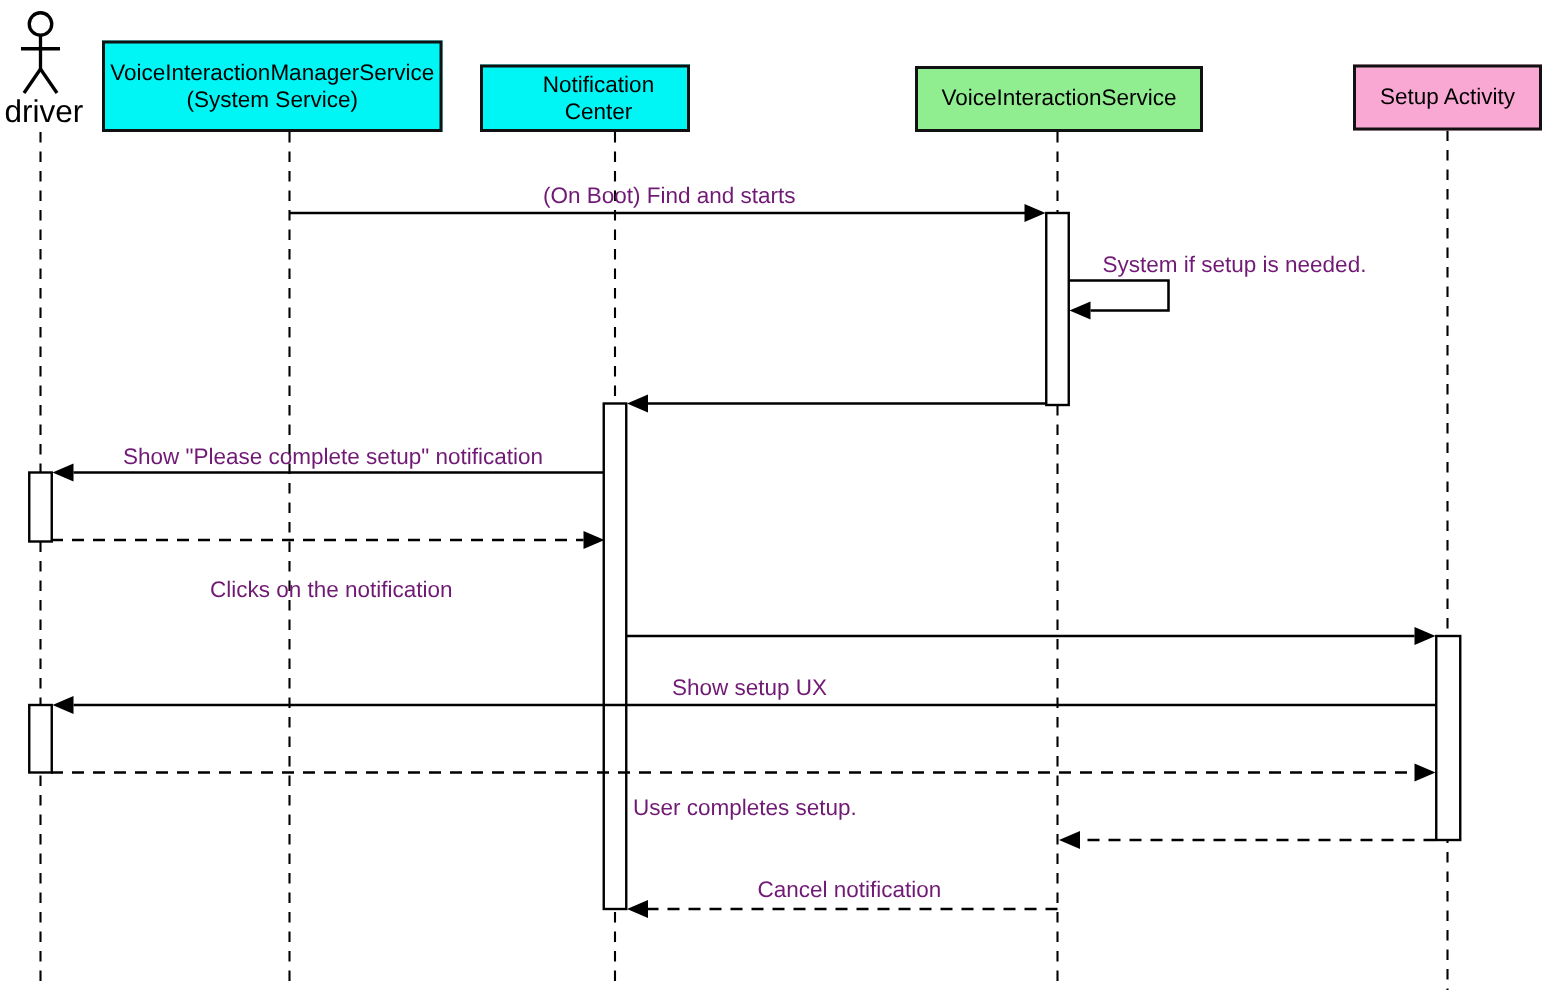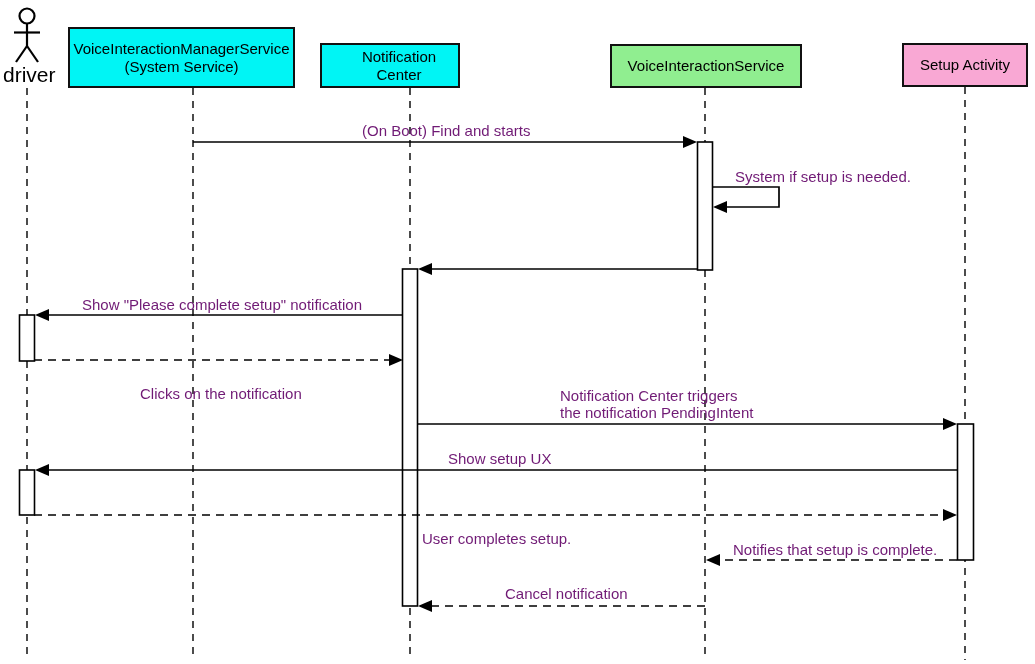--- a/index.html
+++ b/index.html
@@ -105,20 +105,17 @@
   <div class="pbox" style="left: 610px; top: 44px; width: 192px; height: 44px; background: rgb(144, 238, 144);">VoiceInteractionService</div>
 
   <div class="pbox" style="left: 902px; top: 43px; width: 126px; height: 44px; background: #f9a8d4;">Setup Activity</div>
 
   <div class="actor-label" style="left:3px; top:63px; width:48px;">driver</div>
 
   <div class="msg-label" style="left:362px; top:122px;">(On Boot) Find and starts</div>
   <div class="msg-label" style="left:735px; top:168px;">System if setup is needed.</div>
   <div class="msg-label" style="left:82px;  top:296px;">Show "Please complete setup" notification</div>
   <div class="msg-label" style="left:140px; top:341px;margin-top:44px;">Clicks on the notification</div>
-  <div class="msg-label" style="left:560px; top:387px;">Notification Center triggers
-the notification PendingIntent</div>
   <div class="msg-label" style="left:448px; top:450px;">Show setup UX</div>
   <div class="msg-label" style="left:422px; top:494px;margin-top:36px;">User completes setup.</div>
-  <div class="msg-label" style="left:733px; top:541px;">Notifies that setup is complete.</div>
   <div class="msg-label" style="left:505px; top:585px;">Cancel notification</div>
 
 </div>
 
 </body></html>

